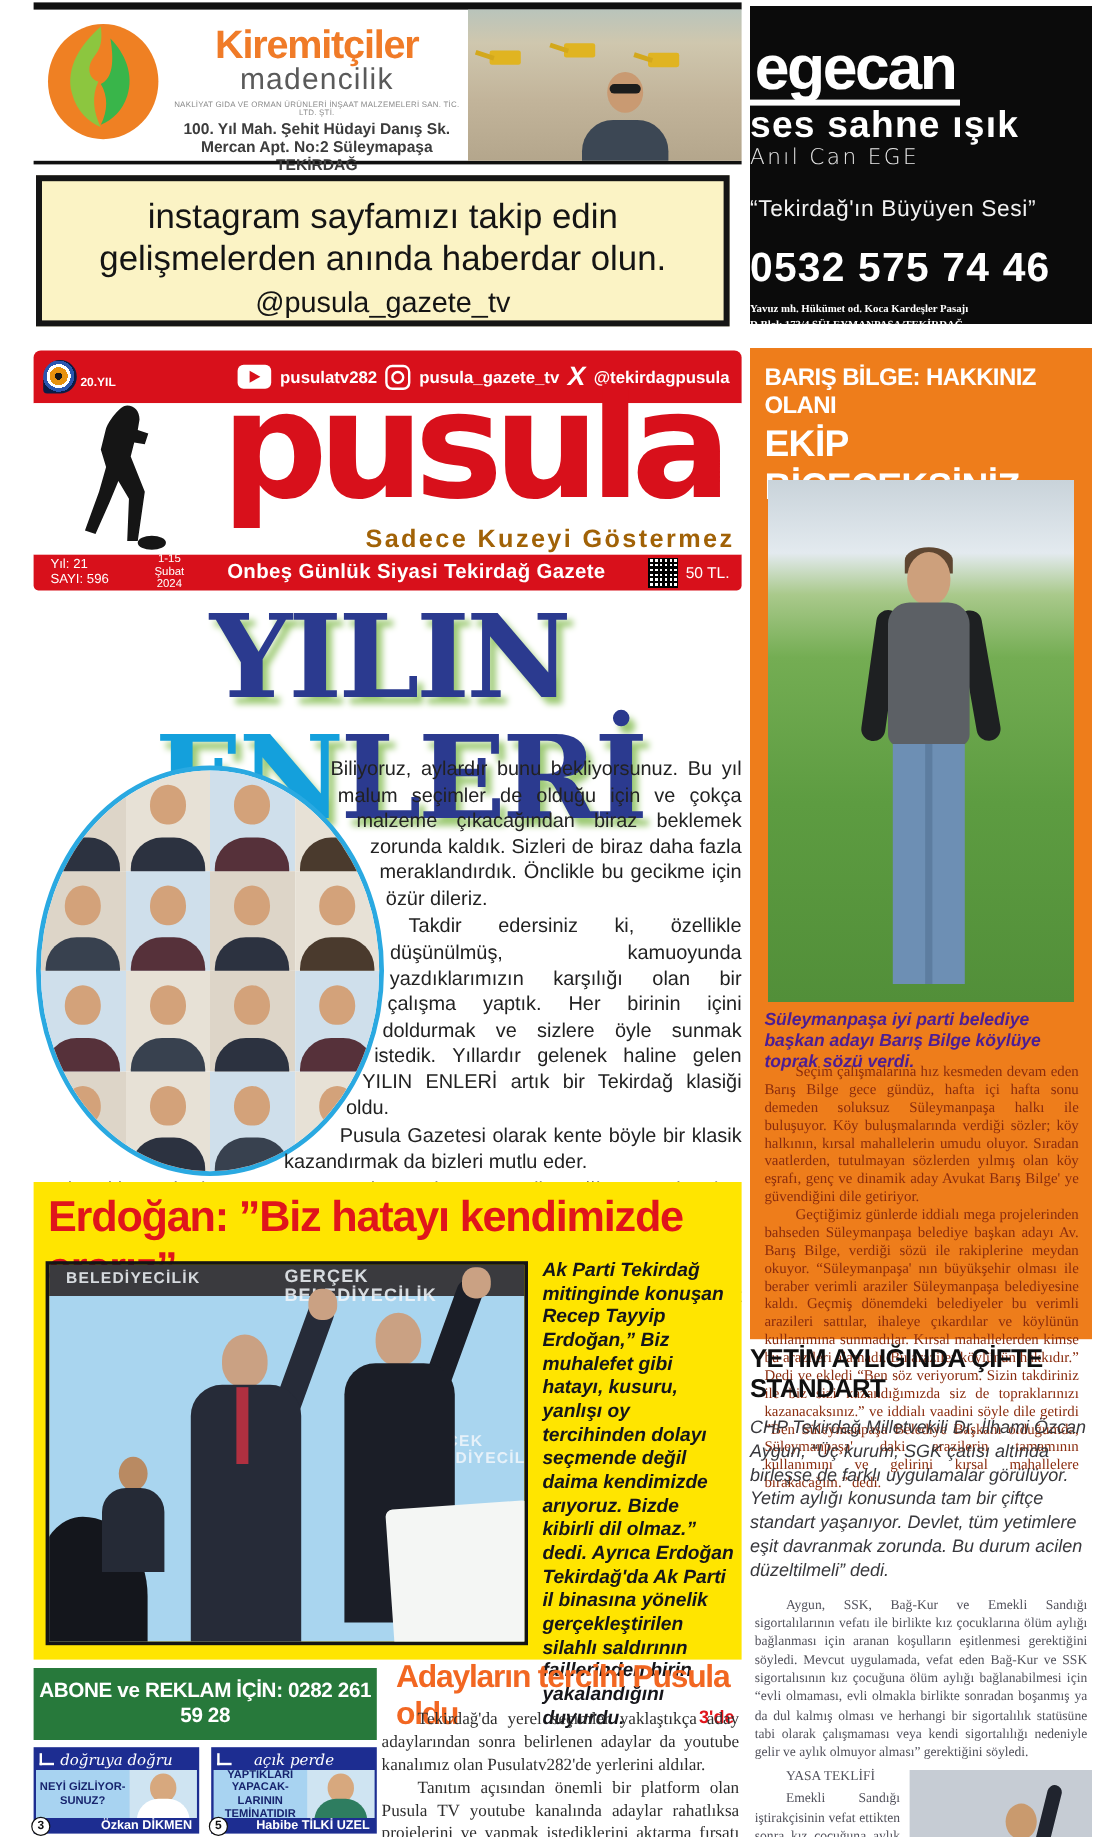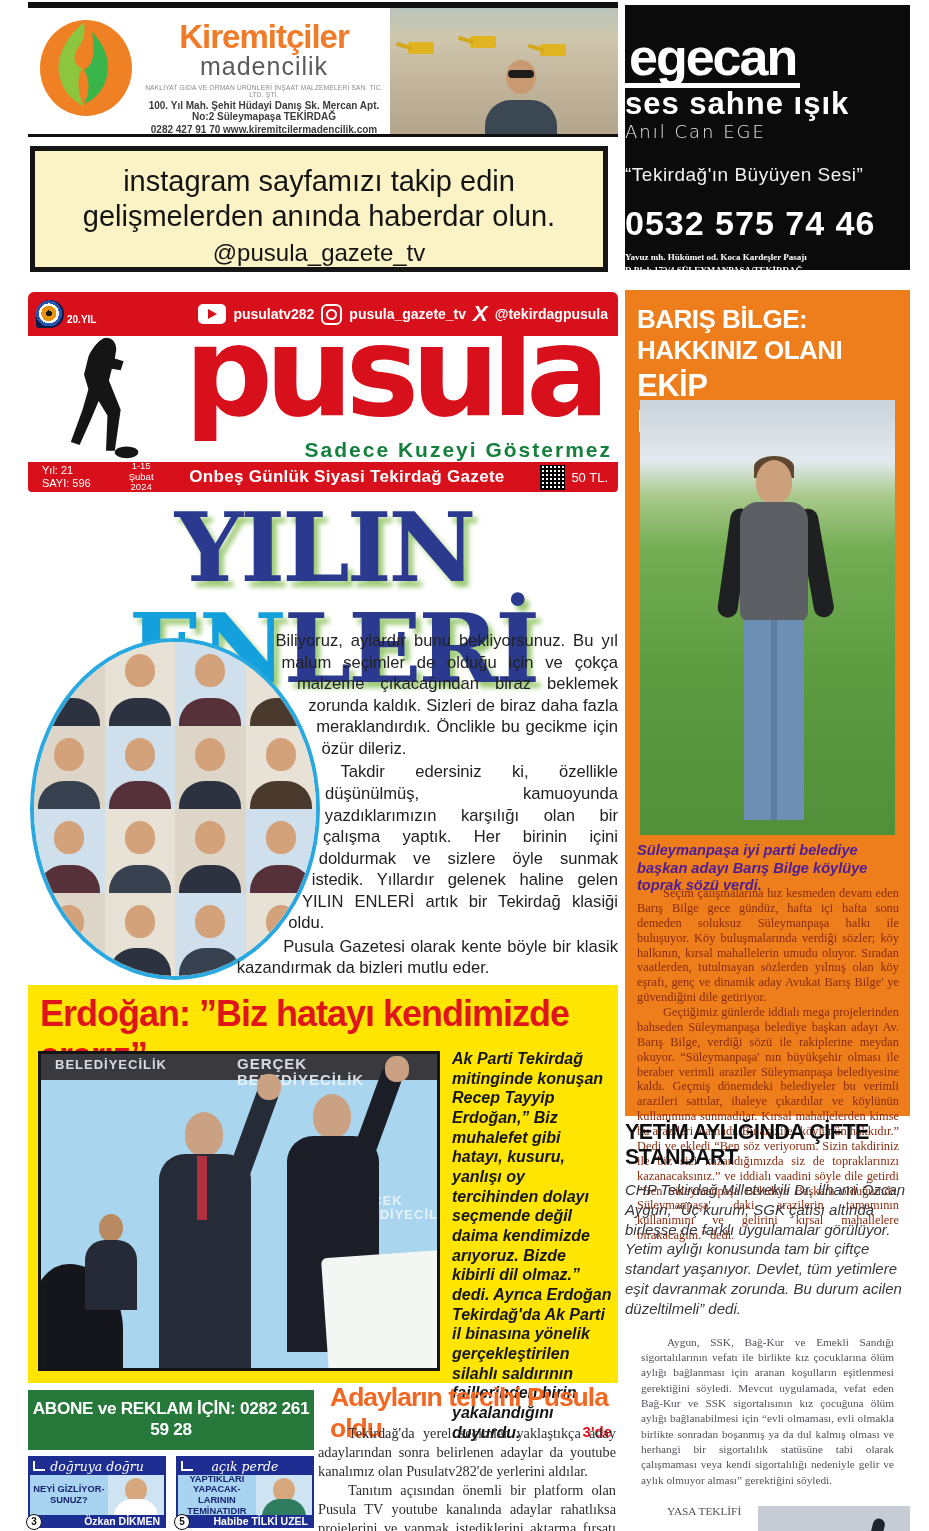--- a/index.html
+++ b/index.html
@@ -7,21 +7,21 @@
         font-family:"Liberation Sans",sans-serif;}
 
   
   .kir-ad{position:absolute;left:28px;top:2px;width:590px;height:126px;background:#fff;
           border-top:6px solid #101010;border-bottom:3px solid #101010;display:flex;}
   .kir-logo{width:100px;height:104px;margin:6px 2px 0 8px;position:relative;flex:0 0 auto;}
   .kir-mid{width:252px;padding-top:14px;text-align:center;}
   .kir-brand{color:#f07b28;font-weight:bold;font-size:33px;letter-spacing:-1px;line-height:.9;}
   .kir-brand2{color:#5a5a5a;font-size:25px;letter-spacing:1px;line-height:1;margin-top:2px;}
   .kir-small{font-size:6.6px;color:#8a8a8a;margin-top:5px;letter-spacing:.2px;}
-  .kir-small2{font-size:10px;color:#3c3c3c;font-weight:bold;margin-top:2px;}
+  .kir-small2{font-size:13px;color:#3c3c3c;font-weight:bold;margin-top:2px;}
   .kir-photo{flex:1;margin:0;position:relative;overflow:hidden;
       background:linear-gradient(180deg,#b9c4bb 0,#cfc7ae 22%,#c2b49a 60%,#b4a68c 100%);}
   .digger{position:absolute;width:26px;height:12px;background:#e0b421;border-radius:2px;}
   .digger::after{content:"";position:absolute;left:-12px;top:2px;width:16px;height:4px;background:#d3a81c;transform:rotate(18deg);}
   .kir-man{position:absolute;right:60px;bottom:-4px;width:74px;height:78px;}
   .kir-man .head{position:absolute;left:50%;transform:translateX(-50%);top:0;width:30px;height:34px;border-radius:50%;background:#c99a72;}
   .kir-man .glass{position:absolute;left:50%;transform:translateX(-50%);top:10px;width:26px;height:8px;border-radius:4px;background:#1c1c1c;}
   .kir-man .body{position:absolute;left:50%;transform:translateX(-50%);bottom:-8px;width:72px;height:46px;border-radius:26px 26px 0 0;background:#3c4754;}
 
   
@@ -50,21 +50,21 @@
   .mh-socials{margin-left:auto;display:flex;align-items:center;gap:7px;margin-right:10px;font-size:14px;font-weight:bold;}
   .yt-ic{width:28px;height:20px;background:#fff;border-radius:5px;position:relative;}
   .yt-ic::after{content:"";position:absolute;left:10px;top:5px;border-left:9px solid #d8101b;border-top:5px solid transparent;border-bottom:5px solid transparent;}
   .ig-ic{width:17px;height:17px;border:2.5px solid #fff;border-radius:6px;position:relative;}
   .ig-ic::after{content:"";position:absolute;left:3px;top:3px;width:7px;height:7px;border:2px solid #fff;border-radius:50%;}
   .x-ic{font-size:22px;font-weight:bold;font-style:italic;line-height:1;}
   .mh-mid{height:126px;background:#fff;position:relative;}
   .ataturk{position:absolute;left:28px;top:-4px;width:100px;height:132px;}
   .mh-logo{position:absolute;left:140px;top:-32px;width:450px;text-align:center;color:#d8101b;
            font-family:"DejaVu Sans",sans-serif;font-weight:bold;font-size:124px;letter-spacing:-8px;line-height:1.1;}
-  .mh-tagline{position:absolute;right:6px;bottom:0px;font-size:21px;font-weight:bold;color:#15803d;letter-spacing:2px;}
+  .mh-tagline{position:absolute;right:6px;bottom:0px;font-size:21px;font-weight:bold;color:#a16207;letter-spacing:2px;}
   .mh-bot{height:30px;background:#d8101b;color:#fff;display:flex;align-items:center;border-radius:0 0 4px 4px;}
   .mh-issue{font-size:11px;line-height:1.2;margin-left:14px;}
   .mh-date{font-size:9.5px;line-height:1.1;margin-left:38px;text-align:center;}
   .mh-sub{flex:1;text-align:center;font-size:17px;font-weight:bold;letter-spacing:.3px;}
   .qr{width:25px;height:25px;background:#fff;margin-right:6px;
       background-image:repeating-linear-gradient(0deg,#000 0 2px,transparent 2px 4px),
                        repeating-linear-gradient(90deg,#000 0 2px,#fff 2px 4px);}
   .mh-price{font-size:13px;margin-right:10px;}
 
   
@@ -79,21 +79,21 @@
   .tile{width:70.5px;height:83.5px;position:relative;background:#ddd5c8;overflow:hidden;}
   .tile::before{content:"";position:absolute;top:12px;left:50%;transform:translateX(-50%);width:30px;height:33px;border-radius:50% 50% 46% 46%;background:#d3a27a;z-index:2;}
   .tile::after{content:"";position:absolute;bottom:-8px;left:50%;transform:translateX(-50%);width:62px;height:36px;border-radius:26px 26px 0 0;background:#2c3240;z-index:1;}
   .tile:nth-child(2n){background:#e7e1d6;} .tile:nth-child(3n){background:#cfdfeb;}
   .tile:nth-child(4n)::after{background:#4a3a2d;} .tile:nth-child(3n)::after{background:#56313a;}
   .tile:nth-child(5n)::after{background:#38414f;}
   .lead-p{margin:0 0 2px 0;text-indent:16px;}
 
   
   .bilge{position:absolute;left:625px;top:290px;width:285px;height:826px;background:#ee7d1b;color:#fff;}
-  .bilge-kicker{font-size:26px;font-weight:bold;letter-spacing:-.5px;margin:14px 0 0 12px;}
+  .bilge-kicker{font-size:20px;font-weight:bold;letter-spacing:-.5px;margin:14px 0 0 12px;}
   .bilge-head{font-size:31px;font-weight:bold;letter-spacing:-.5px;margin:2px 0 0 12px;}
   .bilge-photo{position:absolute;left:15px;top:110px;width:255px;height:435px;overflow:hidden;
      background:linear-gradient(180deg,#c9d3da 0,#e3eaef 14%,#a9c98b 22%,#74ad53 34%,#5d9c41 62%,#528f39 100%);}
   .bp-fig{position:absolute;left:78px;top:60px;width:110px;height:380px;}
   .bp-head{position:absolute;left:38px;top:0;width:36px;height:44px;border-radius:50% 50% 46% 46%;background:#cda07c;}
   .bp-hair{position:absolute;left:36px;top:-4px;width:40px;height:22px;border-radius:50% 50% 0 0;background:#5e4631;}
   .bp-vest{position:absolute;left:22px;top:42px;width:68px;height:120px;border-radius:18px 18px 10px 10px;background:#5c6065;}
   .bp-armL{position:absolute;left:6px;top:48px;width:20px;height:110px;border-radius:10px;background:#1e2022;transform:rotate(8deg);}
   .bp-armR{position:absolute;left:88px;top:48px;width:20px;height:110px;border-radius:10px;background:#1e2022;transform:rotate(-10deg);}
   .bp-jeans{position:absolute;left:26px;top:160px;width:60px;height:200px;background:#6d8fb4;}
@@ -148,21 +148,21 @@
   .aday-head{position:absolute;left:330px;top:1382px;width:288px;color:#f26722;font-weight:bold;font-size:26.5px;letter-spacing:-1px;}
   .aday-body{position:absolute;left:318px;top:1424px;width:298px;font-family:"Liberation Serif",serif;font-size:14.3px;
              line-height:1.33;color:#2e2e2e;text-align:justify;}
   .aday-body p{margin:0;text-indent:30px;}
 
   
   .yetim{position:absolute;left:625px;top:1120px;width:285px;}
   .yetim-head{font-size:21.5px;font-weight:900;color:#101010;letter-spacing:-.5px;}
   .yetim-lead{font-size:15px;font-style:italic;color:#38383c;line-height:1.32;margin-top:10px;}
   .yetim-body{font-family:"Liberation Serif",serif;font-size:11.3px;line-height:1.36;color:#52525c;text-align:justify;margin-top:12px;}
-  .yetim-body p{margin:16px;text-indent:26px;}
+  .yetim-body p{margin:4px;text-indent:26px;}
   .aygun-photo{float:right;width:152px;height:148px;margin:2px 0 4px 8px;position:relative;overflow:hidden;
       background:linear-gradient(180deg,#c6ccd4 0 58%, #d8dde2 58%);}
   .ay-fig{position:absolute;left:58px;top:18px;width:70px;height:110px;}
   .ay-fig .h{position:absolute;left:22px;top:10px;width:26px;height:30px;border-radius:50%;background:#c99a6e;}
   .ay-fig .b{position:absolute;left:4px;top:38px;width:62px;height:70px;border-radius:20px 20px 0 0;background:#20242e;}
   .ay-fig .a{position:absolute;left:52px;top:-6px;width:12px;height:52px;border-radius:6px;background:#20242e;transform:rotate(14deg);}
   .ay-fig .t{position:absolute;left:32px;top:42px;width:7px;height:38px;background:#8a2f2f;}
 
   
   .flame-svg{width:100%;height:100%;}

